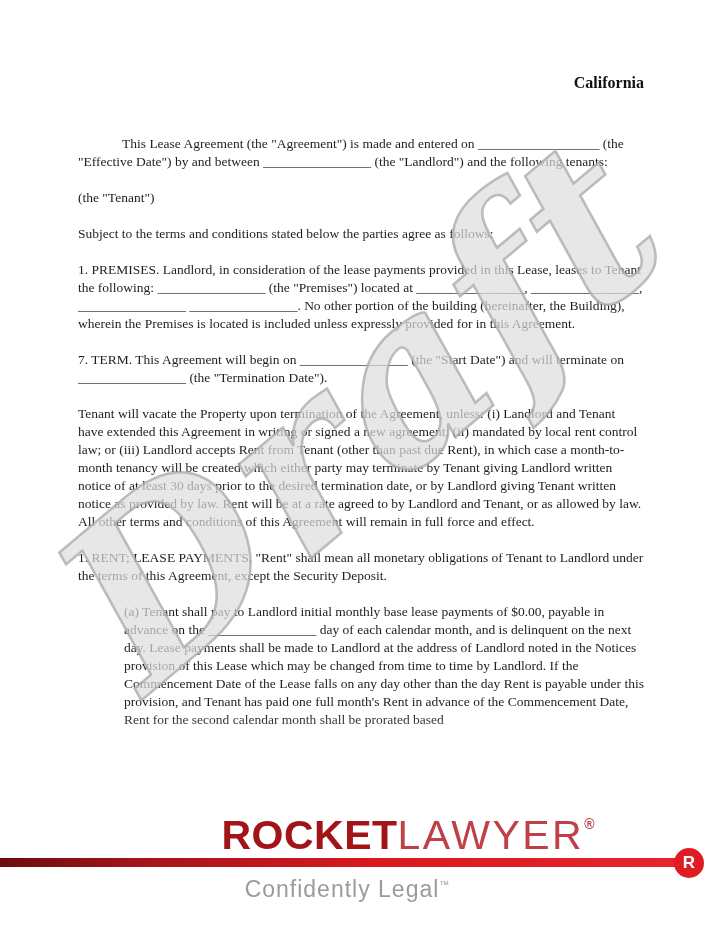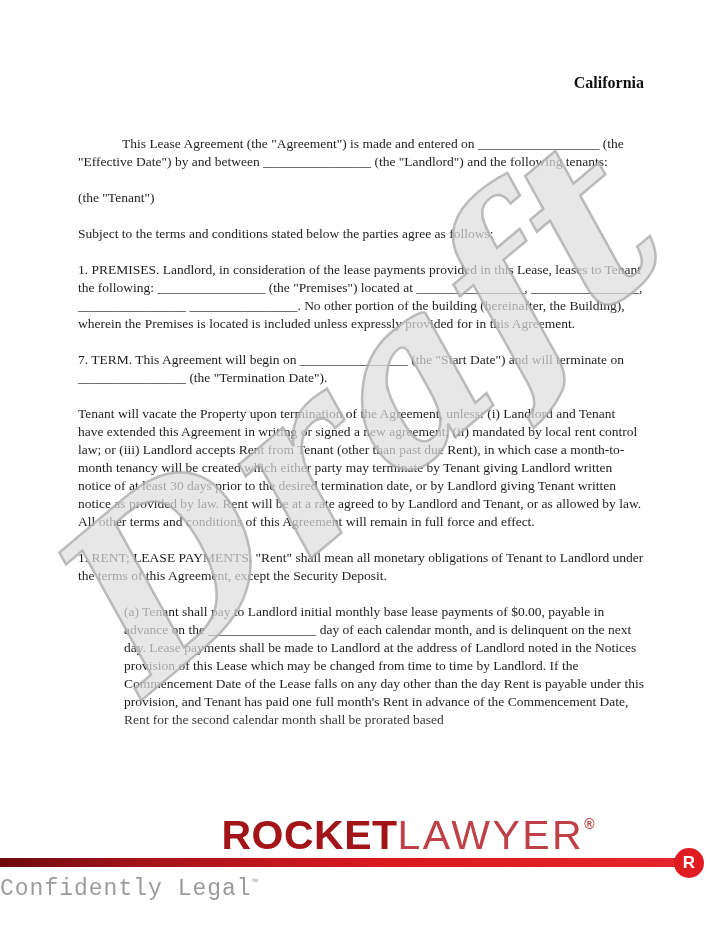--- a/index.html
+++ b/index.html
@@ -61,21 +61,22 @@
     background:linear-gradient(90deg, #6e0b0e 0%, #a3141a 20%, #da191f 55%, #e7252c 100%);
   }
   .r-badge {
     position:absolute; top:38px; left:674px; width:30px; height:30px;
     border-radius:50%; background:#e01c23;
     color:#ffffff; font-family:"Liberation Sans", sans-serif;
     font-weight:bold; font-size:17px; line-height:30px; text-align:center;
   }
   .tagline {
     position:absolute; top:66px; left:0; width:694px;
-    font-family:Liberation Mono, monospace;
+    text-align:center;
+    font-family:Liberation Sans, sans-serif;
     font-size:23px; letter-spacing:1px; color:#9b9b9b;
   }
   .tagline sup { font-size:10px; vertical-align:9px; letter-spacing:0; }
 </style>
 </head>
 <body>
 
 <div class="page">
 
   <div class="doc">

